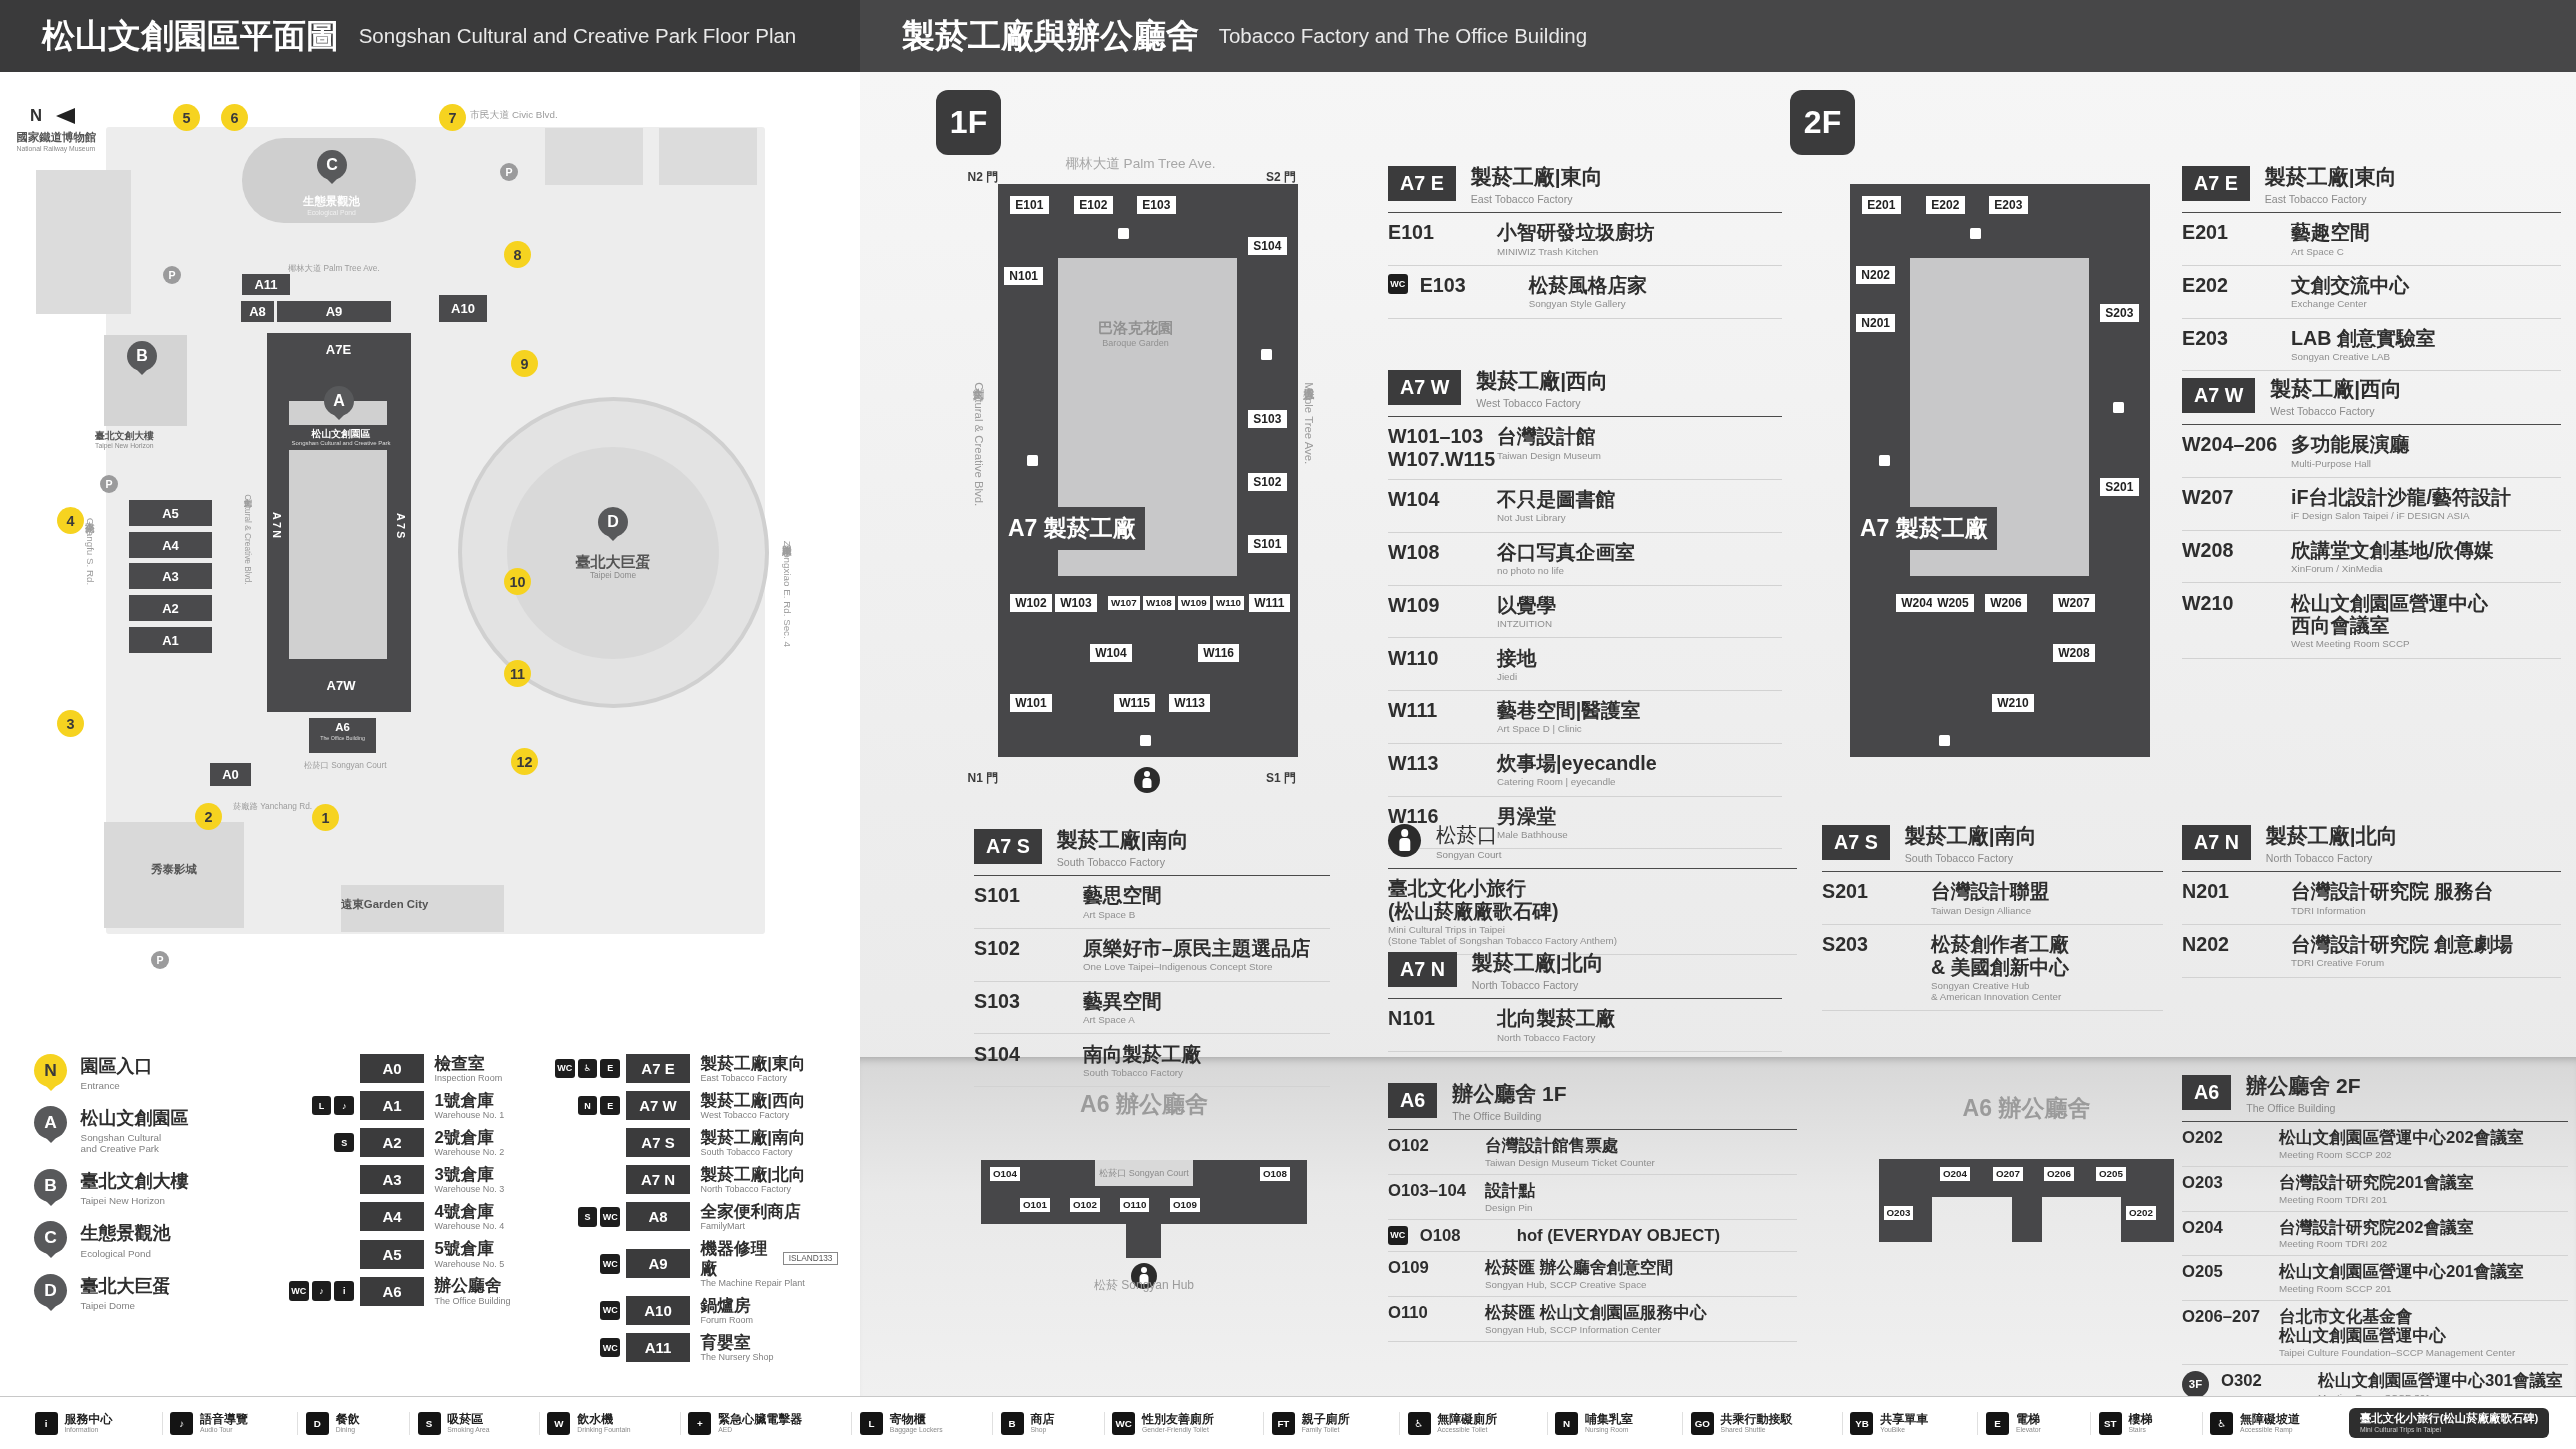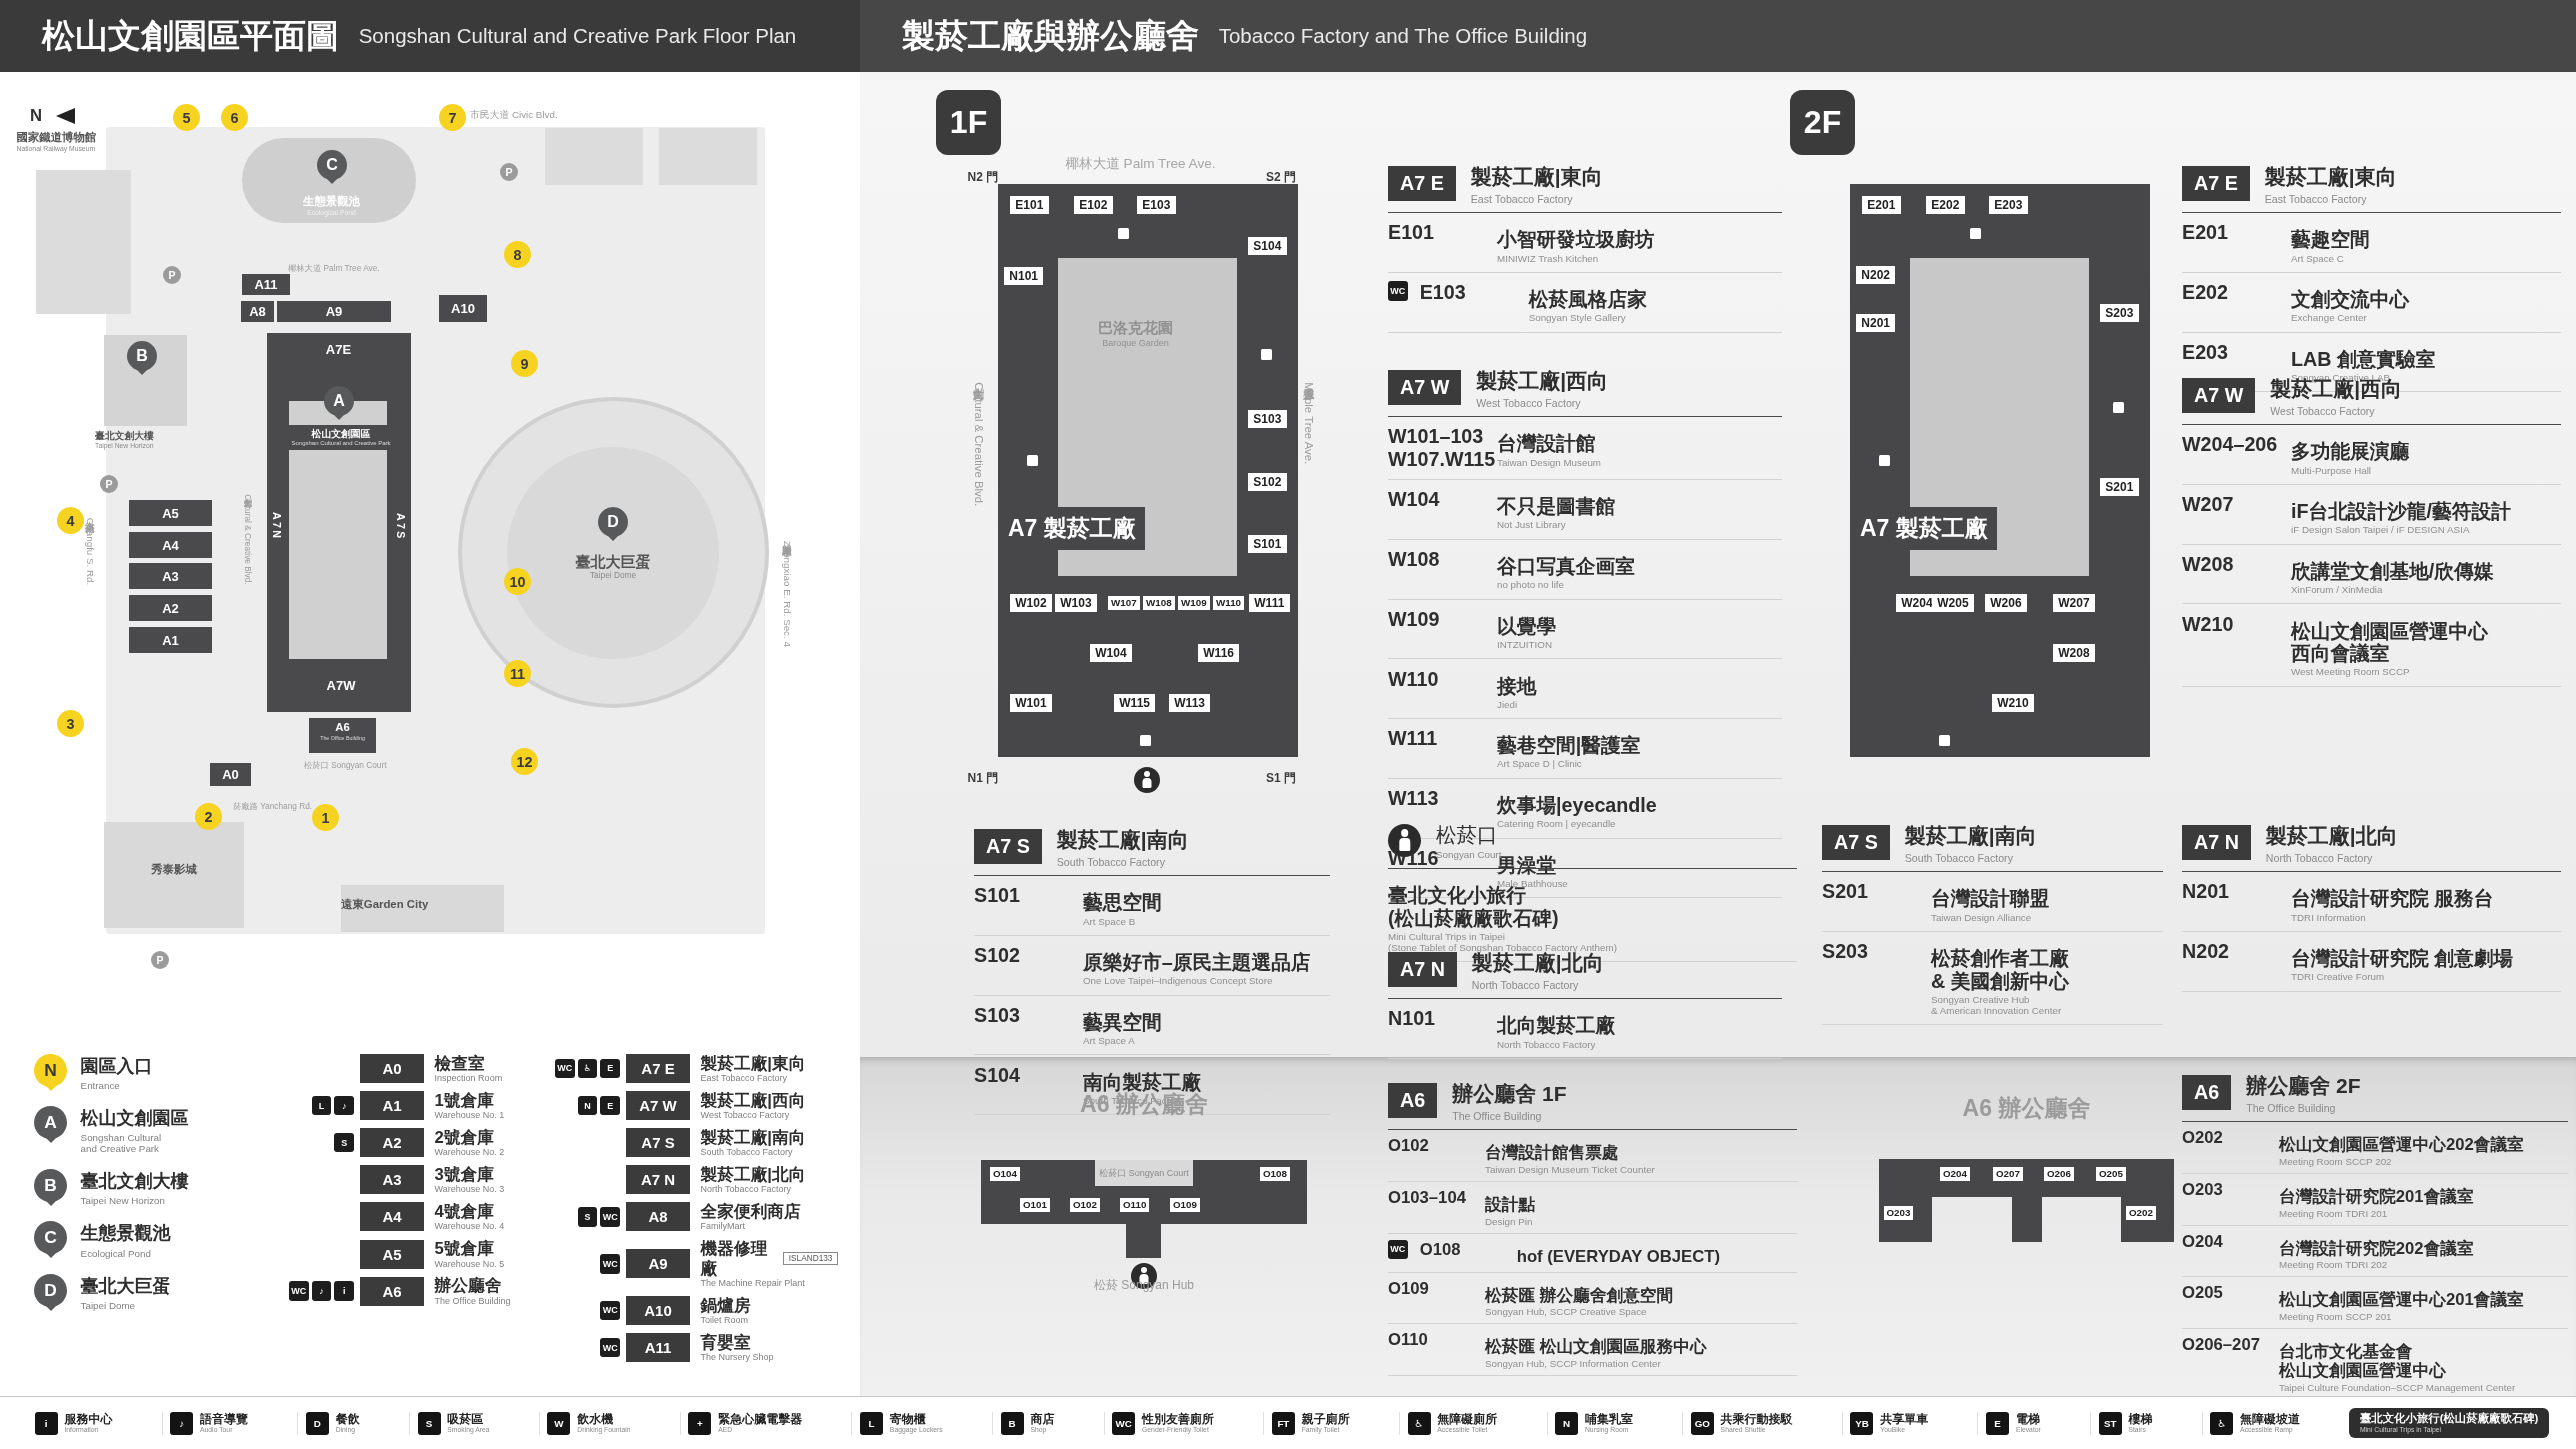--- a/index.html
+++ b/index.html
@@ -95,21 +95,21 @@
   
   .section{position:absolute;}
   .sec-head{display:flex;align-items:center;gap:15px;padding-bottom:7.6px;border-bottom:1.5px solid #4a4a4a;}
   .sec-badge{background:#3b3b3c;color:#fff;font-size:19.7px;font-weight:700;padding:6px 12px;flex:none;}
   .sec-zh{font-size:21px;font-weight:700;}
   .sec-en{font-size:10.6px;color:#8a8a8a;margin-top:1.5px;}
   .court-zh{font-size:20.5px;font-weight:400;}
   .court-en{font-size:9.8px;color:#8a8a8a;}
   .room-row{display:flex;gap:12px;padding:8.3px 0;border-bottom:0.8px solid #d2d2d2;align-items:flex-start;}
   .room-code{width:97px;flex:none;font-size:19.7px;font-weight:700;white-space:pre-line;line-height:1.15;}
-  .room-zh{font-size:19.7px;font-weight:700;white-space:pre-line;line-height:1.15;margin-top:7px;}
+  .room-zh{font-size:19.7px;font-weight:700;white-space:pre-line;line-height:1.15;}
   .room-en{font-size:9.8px;color:#8f8f8f;white-space:pre-line;margin-top:1.5px;}
   .compact .room-code{width:85px;font-size:16.7px;}
   .compact .room-zh{font-size:16.7px;}
   .compact .room-row{padding:6px 0;}
   .floor-dot{width:27px;height:27px;border-radius:50%;background:#3b3b3c;color:#fff;font-size:11.4px;
         font-weight:700;display:flex;align-items:center;justify-content:center;flex:none;}
   .a6-title{position:absolute;text-align:center;font-size:23px;font-weight:700;color:#9b9b9b;}
   .hub-label{position:absolute;left:0;right:0;text-align:center;font-size:12px;color:#9b9b9b;}
   .notch-label{position:absolute;font-size:9px;color:#8b8b8b;display:flex;align-items:center;justify-content:center;background:#d9d9d9;z-index:2;}
 
@@ -414,21 +414,21 @@
               <div class="lg-en">The Machine Repair Plant</div>
             </div>
           </div>
           <div class="lg-row">
             <div class="lg-icons">
               <div class="row-icon">WC</div>
             </div>
             <div class="lg-badge">A10</div>
             <div class="lg-text">
               <div class="lg-zh">鍋爐房</div>
-              <div class="lg-en">Toilet Room</div>
+              <div class="lg-en">Forum Room</div>
             </div>
           </div>
           <div class="lg-row">
             <div class="lg-icons">
               <div class="row-icon">WC</div>
             </div>
             <div class="lg-badge">A11</div>
             <div class="lg-text">
               <div class="lg-zh">育嬰室</div>
               <div class="lg-en">The Nursery Shop</div>

